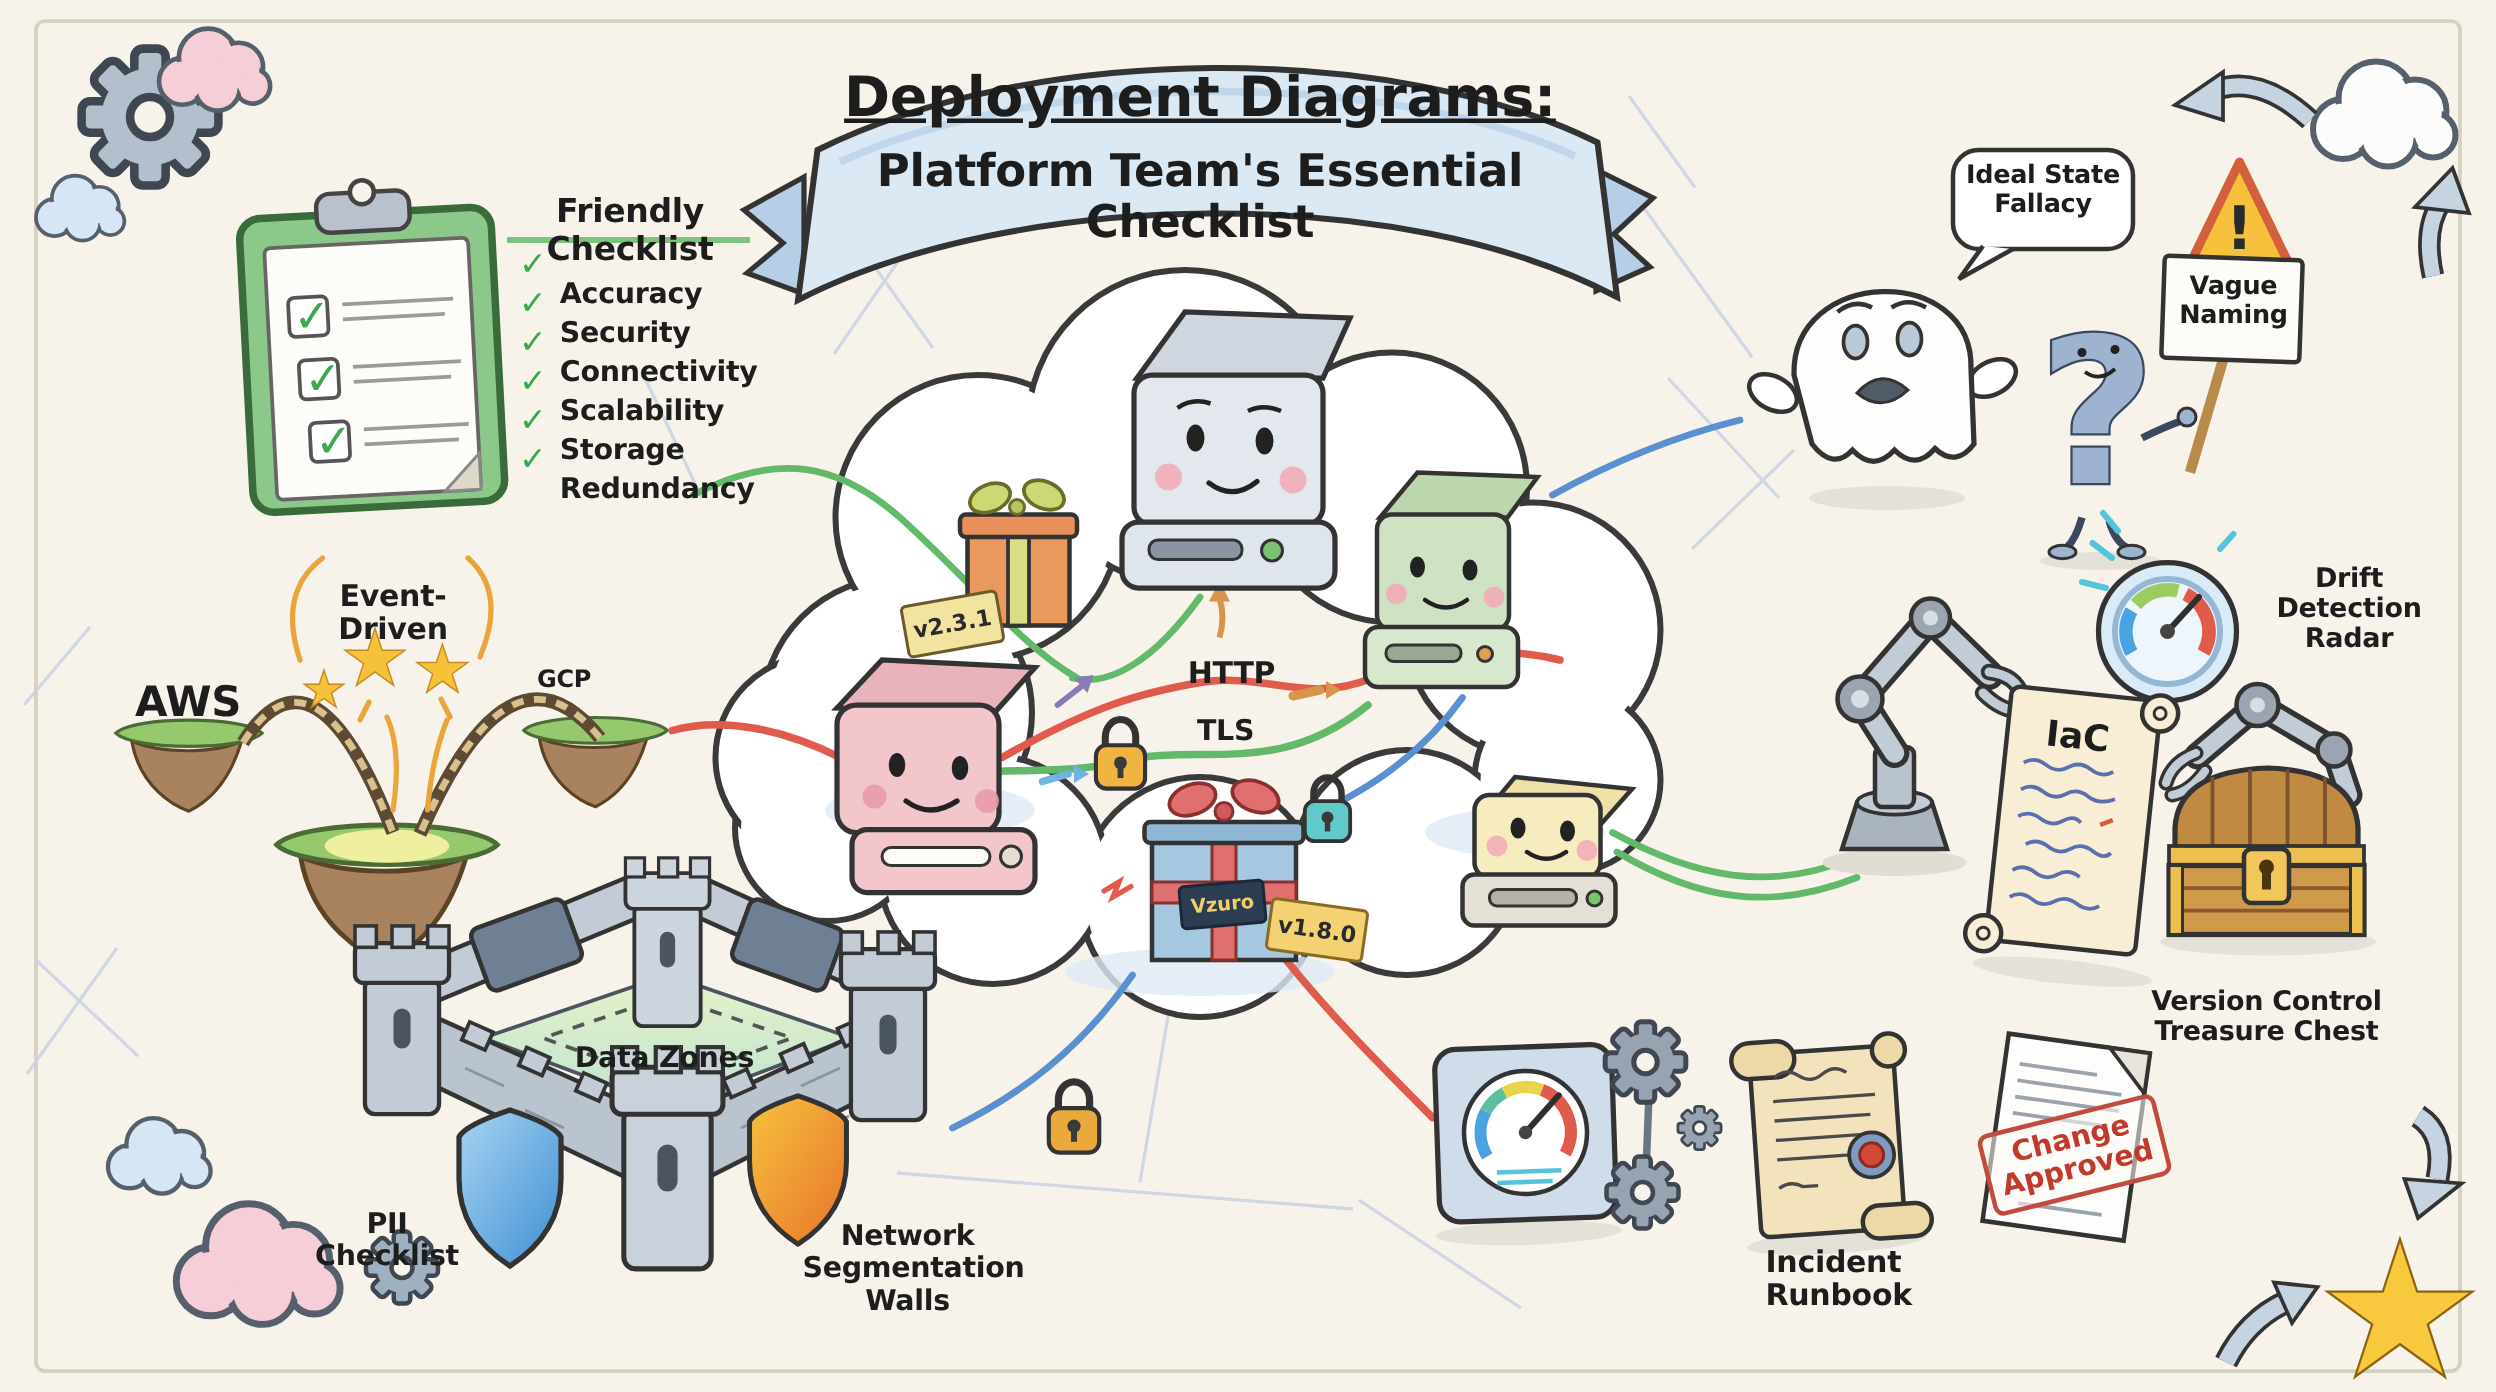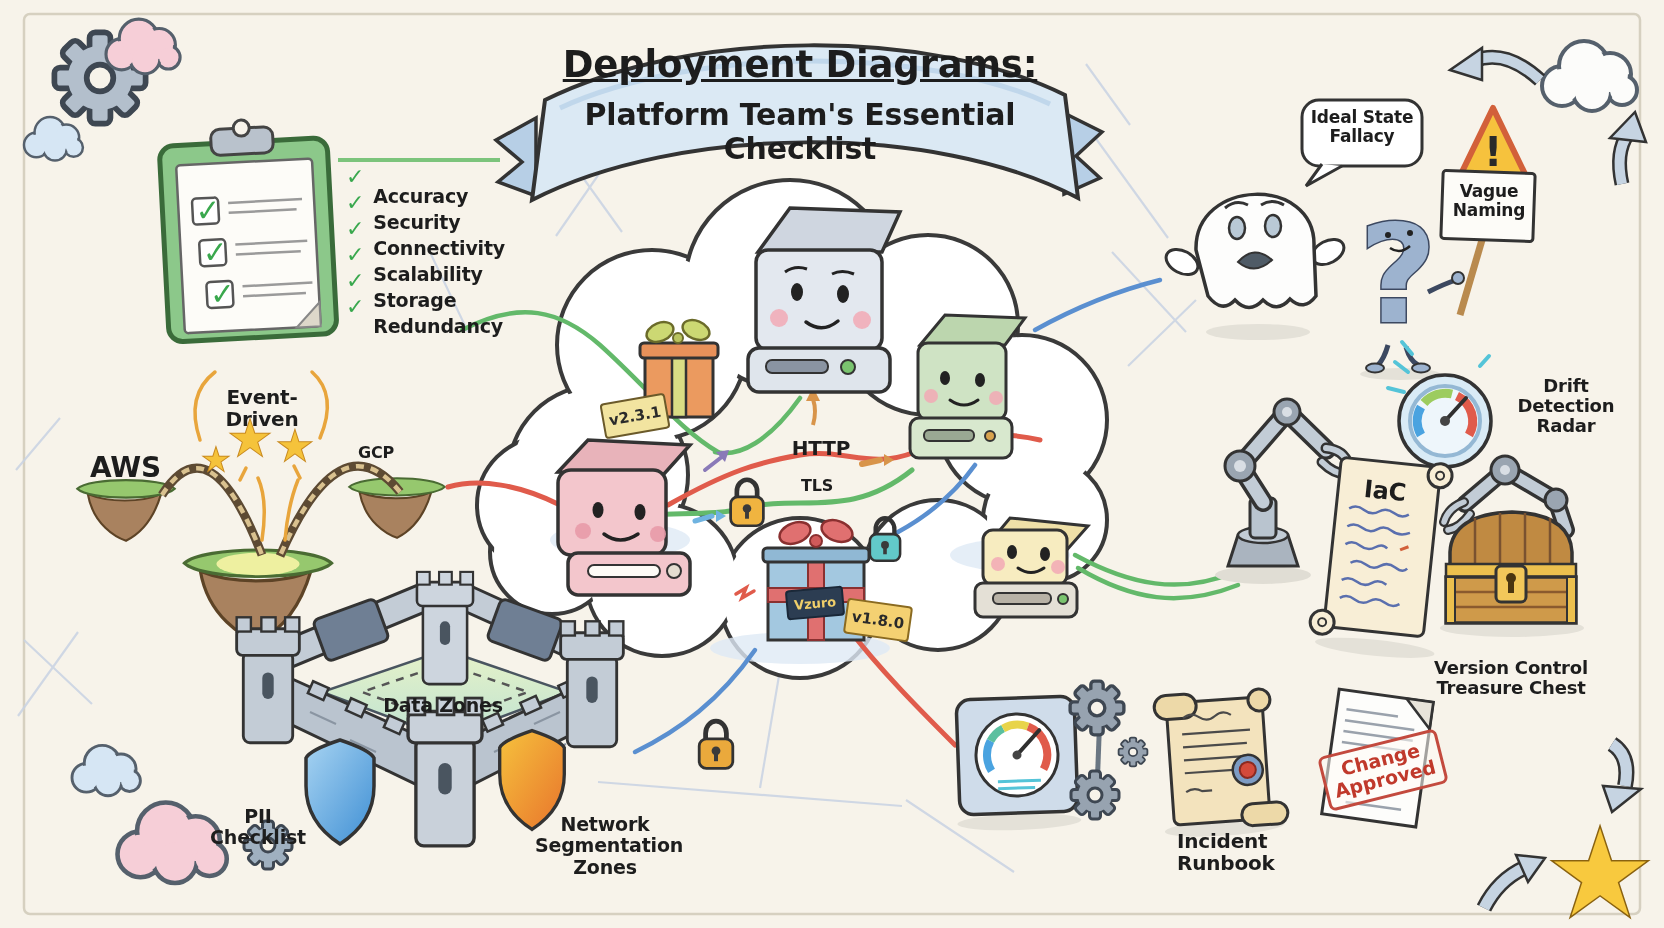--- a/index.html
+++ b/index.html
@@ -543,20 +543,21 @@
           <path d="M 1340,736 H 1410"></path>
       <path d="M 1340,747 H 1404"></path>
           <path d="M 1352,806 H 1408"></path>
     </g>
   </g>
 </svg>
 
 <div class="lbl" style="left:560px;top:44px;width:480px;font-size:37px;text-decoration:underline;">Deployment Diagrams:</div>
 <div class="lbl" style="left:530px;top:98px;width:540px;font-size:30px;">Platform Team's Essential Checklist</div>
 
+<div class="lbl" style="left:330px;top:130px;width:180px;font-size:22px;">Friendly Checklist</div>
 <div class="lbl left" style="left:346px;top:164px;">
   <div class="check-row">
         <span class="check-glyph">✓</span>
         <span class="check-text">Accuracy</span>
       </div>
   <div class="check-row">
         <span class="check-glyph">✓</span>
         <span class="check-text">Security</span>
       </div>
   <div class="check-row">
@@ -575,32 +576,32 @@
         <span class="check-glyph">✓</span>
         <span class="check-text">Redundancy</span>
       </div>
 </div>
 
 <div class="lbl" style="left:192px;top:386px;width:140px;font-size:20px;">Event-Driven</div>
 <div class="lbl" style="left:90px;top:424px;width:70px;font-size:28px;margin-top:28px;">AWS</div>
 <div class="lbl" style="left:341px;top:444px;width:70px;font-size:16px;">GCP</div>
 
 <div class="lbl" style="left:790px;top:437px;width:62px;font-size:20px;">HTTP</div>
-<div class="lbl" style="left:790px;top:477px;width:54px;font-size:16px;">TLS</div>
+<div class="lbl" style="left:790px;top:477px;width:54px;font-size:19px;">TLS</div>
 
 <div class="tag" style="left:602px;top:398px;width:62px;height:32px;transform:rotate(-10deg);background:#f2e4a0;border:2.5px solid #6b5a2a;font-size:15px;color:#2a2a2a;">v2.3.1</div>
 <div class="tag" style="left:786px;top:588px;width:54px;height:26px;transform:rotate(-5deg);background:#2c3d52;border:2px solid #1a2838;font-size:13px;color:#f0cf6a;">Vzuro</div>
 <div class="tag" style="left:845px;top:602px;width:62px;height:32px;transform:rotate(8deg);background:#f4d172;border:2.5px solid #8a6a20;font-size:15px;color:#2a2a2a;">v1.8.0</div>
 
 <div class="lbl" style="left:1304px;top:108px;width:116px;font-size:17px;">Ideal State Fallacy</div>
 <div class="lbl" style="left:1446px;top:182px;width:86px;font-size:17px;">Vague Naming</div>
 <div class="lbl" style="left:1512px;top:376px;width:108px;font-size:18px;text-align:center;">Drift Detection Radar</div>
 <div class="lbl" style="left:1350px;top:478px;width:70px;font-size:24px;transform:rotate(6deg);">IaC</div>
 <div class="lbl" style="left:1432px;top:626px;width:158px;font-size:18px;margin-top:32px;">Version Control Treasure Chest</div>
 
 <div class="lbl" style="left:382px;top:695px;width:122px;font-size:19px;">Data Zones</div>
 <div class="lbl" style="left:200px;top:806px;width:116px;font-size:19px;">PII Checklist</div>
-<div class="lbl" style="left:535px;top:814px;width:140px;font-size:19px;">Network Segmentation Zones</div>
+<div class="lbl" style="left:535px;top:814px;width:140px;font-size:19px;">Network Segmentation Walls</div>
 
 <div class="lbl left" style="left:1177px;top:830px;width:100px;font-size:20px;">Incident Runbook</div>
 <div class="stamp" style="left:1322px;top:742px;width:104px;">Change Approved</div>
 
 </div>
 
 </body></html>

